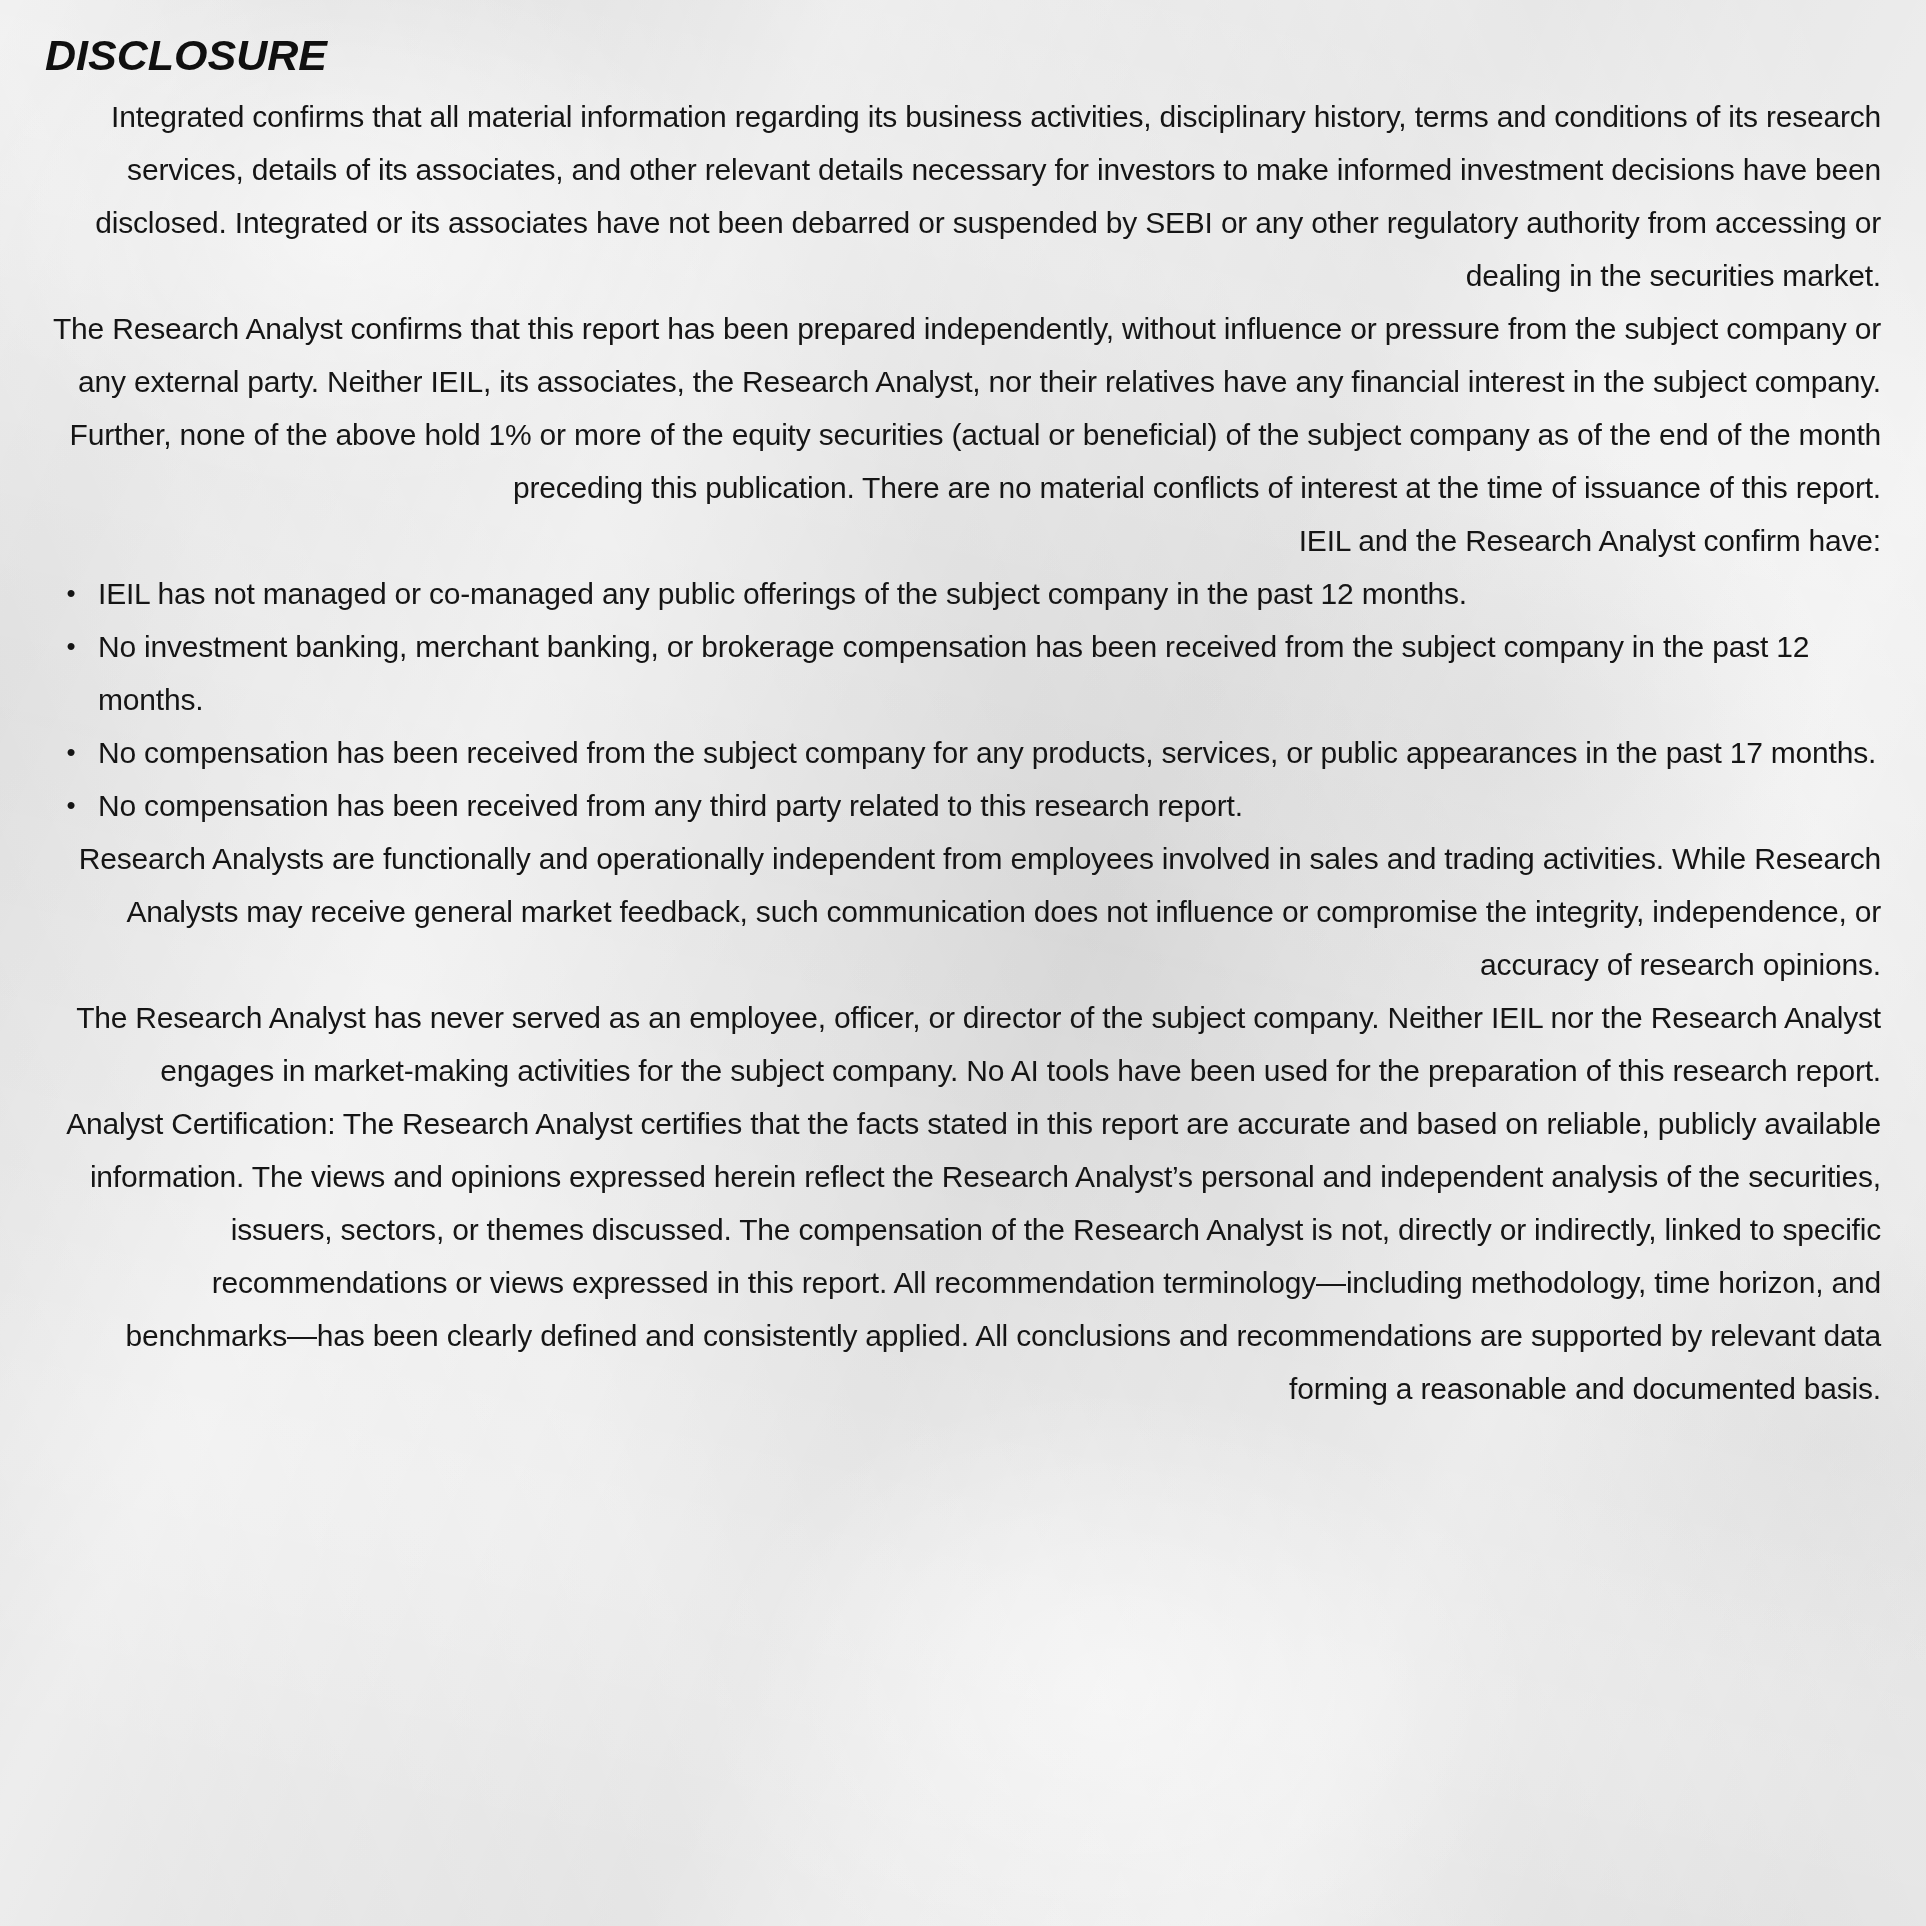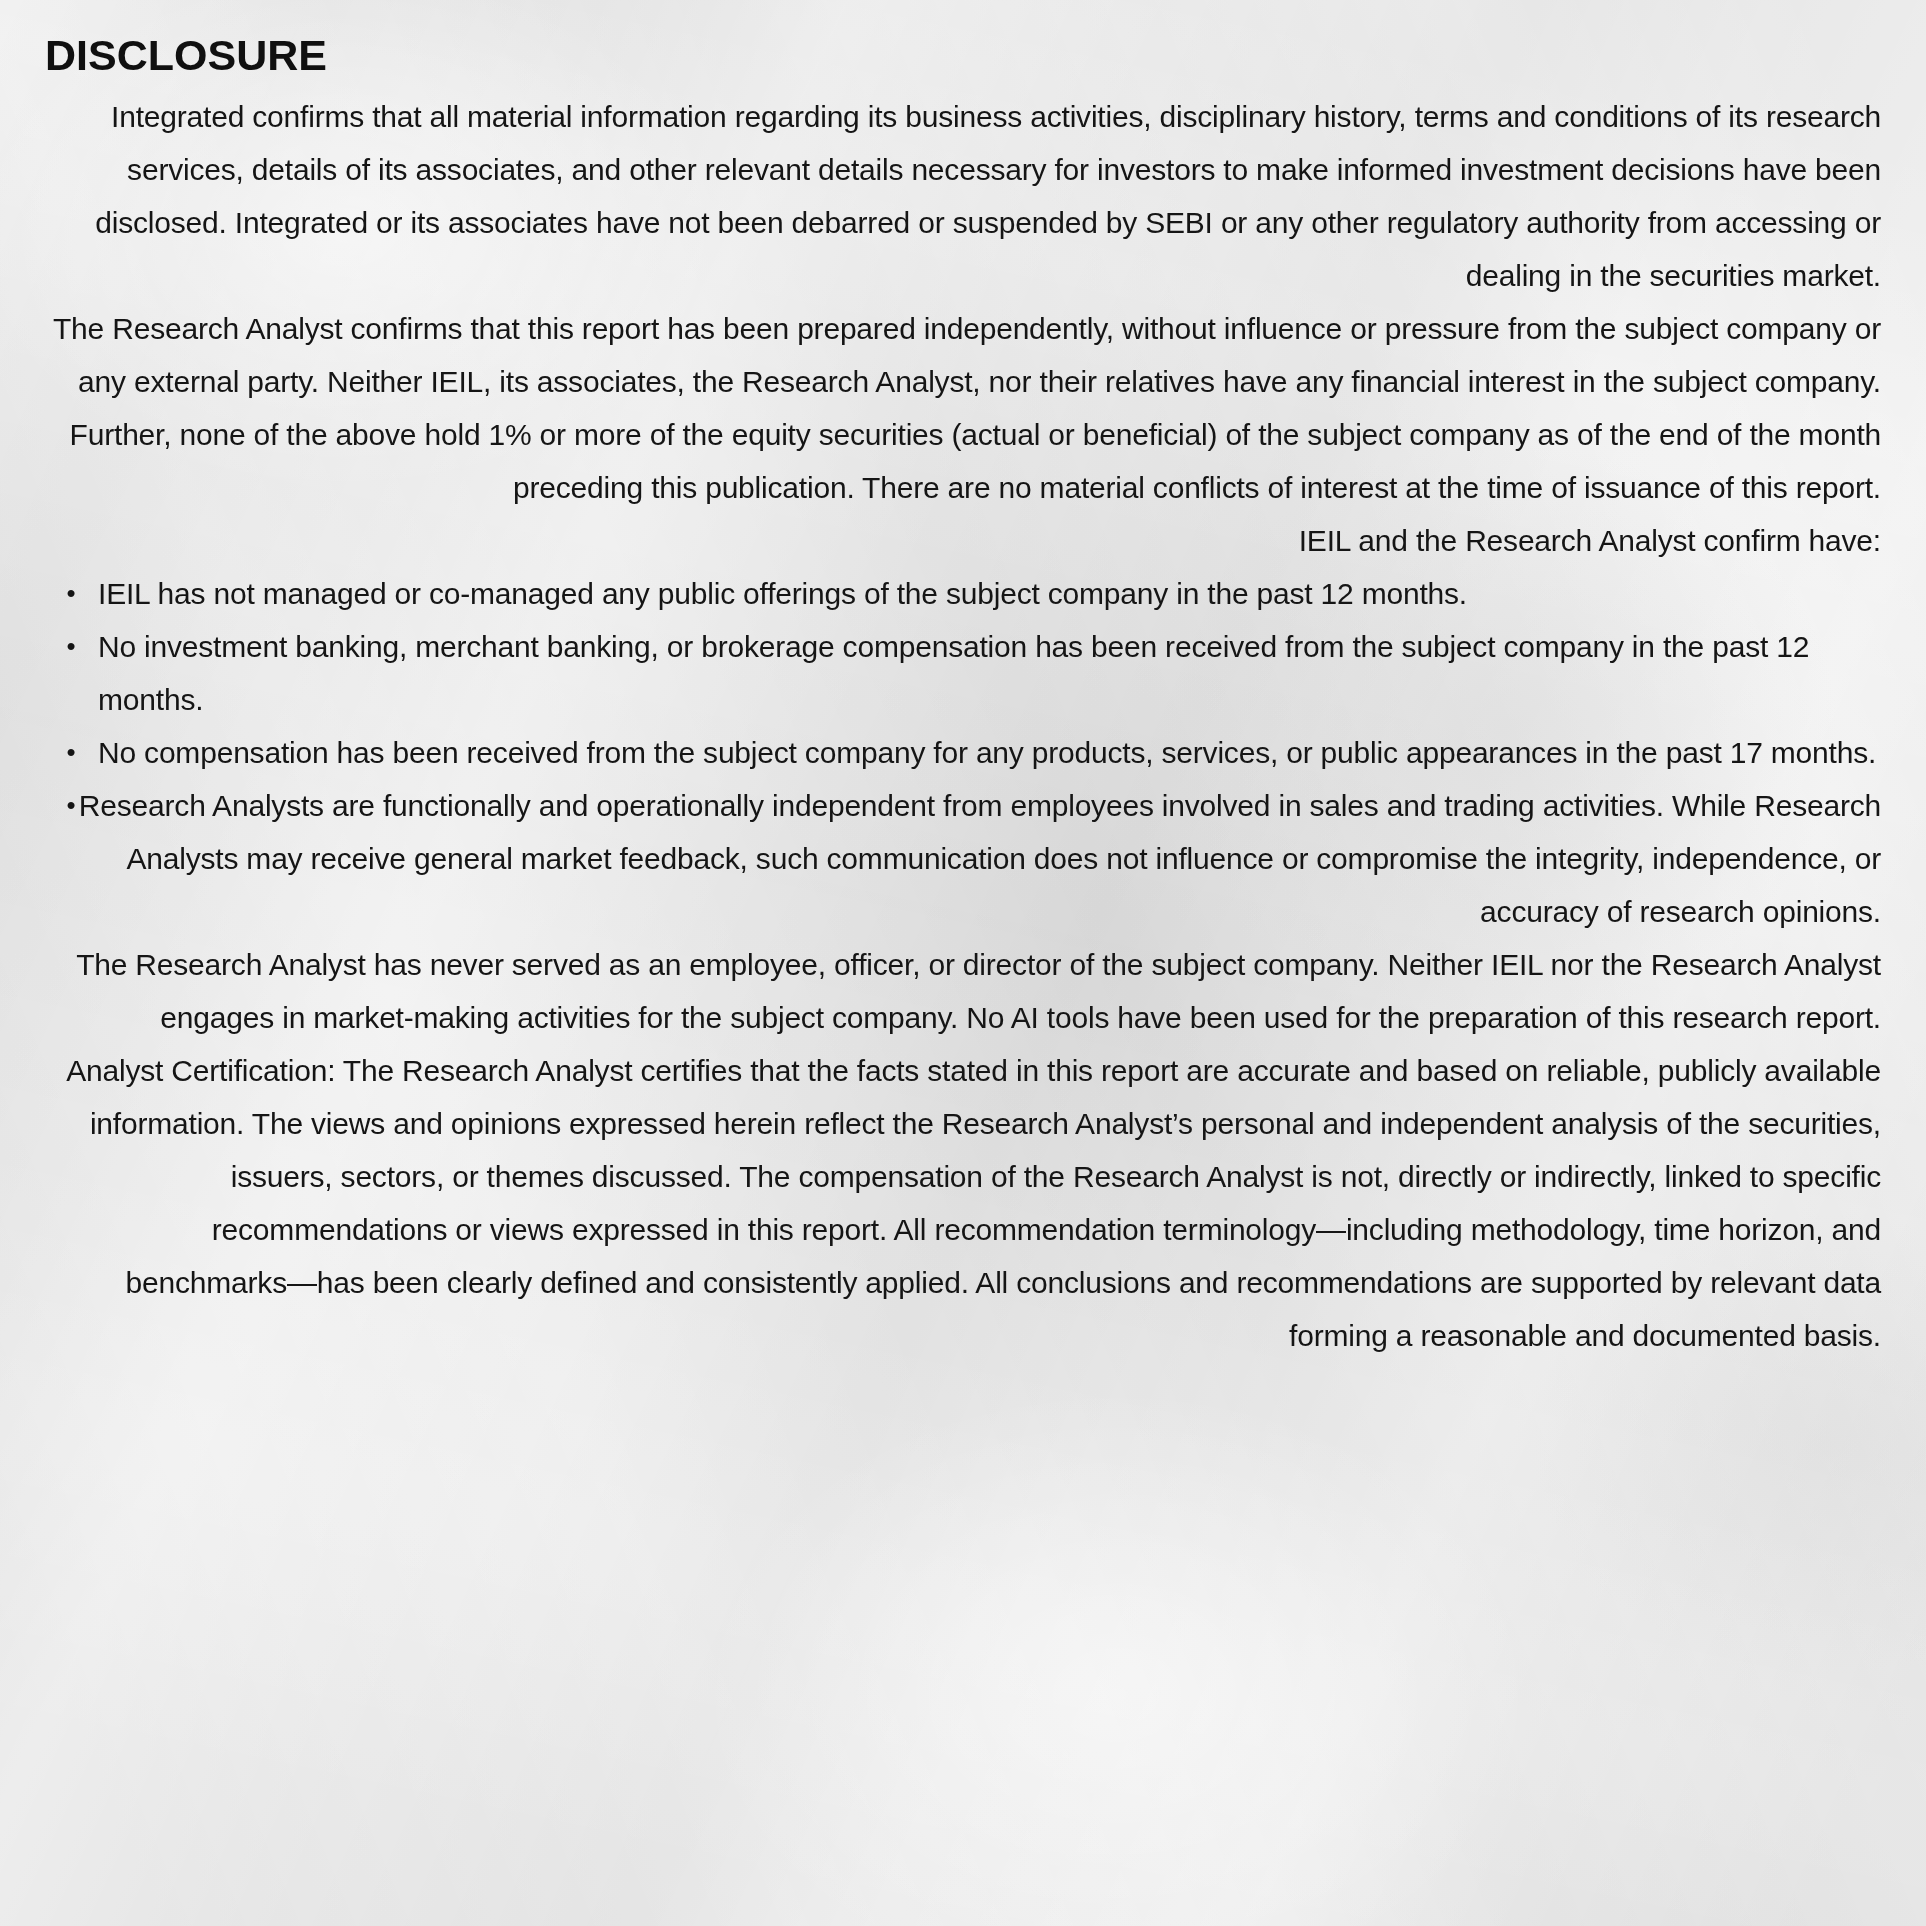--- a/index.html
+++ b/index.html
@@ -29,20 +29,21 @@
     height: 1926px;
     padding: 29px 45px 0 45px;
   }
   .title {
     margin: 0 0 8.5px 0;
     font-size: 43px;
     line-height: 52px;
     font-weight: 700;
     letter-spacing: 0px;
     color: #101010;
+    font-style: italic;
   }
   .body-text p {
     margin: 0;
     font-size: 30px;
     line-height: 53px;
     font-weight: 400;
     letter-spacing: -0.2px;
     text-align: right;
   }
   ul.confirm-list {
@@ -85,20 +86,21 @@
       <li>
         <span class="bullet-dot">•</span>
         <span>No investment banking, merchant banking, or brokerage compensation has been received from the subject company in the past 12 months.</span>
       </li>
       <li>
         <span class="bullet-dot">•</span>
         <span>No compensation has been received from the subject company for any products, services, or public appearances in the past 17 months.</span>
       </li>
       <li>
         <span class="bullet-dot">•</span>
+        <span>No compensation has been received from any third party related to this research report.</span>
       </li>
     </ul>
 
     <p>Research Analysts are functionally and operationally independent from employees involved in sales and trading activities. While Research Analysts may receive general market feedback, such communication does not influence or compromise the integrity, independence, or accuracy of research opinions.</p>
     <p>The Research Analyst has never served as an employee, officer, or director of the subject company. Neither IEIL nor the Research Analyst engages in market-making activities for the subject company. No AI tools have been used for the preparation of this research report.</p>
     <p>Analyst Certification: The Research Analyst certifies that the facts stated in this report are accurate and based on reliable, publicly available information. The views and opinions expressed herein reflect the Research Analyst’s personal and independent analysis of the securities, issuers, sectors, or themes discussed. The compensation of the Research Analyst is not, directly or indirectly, linked to specific recommendations or views expressed in this report. All recommendation terminology—including methodology, time horizon, and benchmarks—has been clearly defined and consistently applied. All conclusions and recommendations are supported by relevant data forming a reasonable and documented basis.</p>
   </div>
 </div>
 
 

